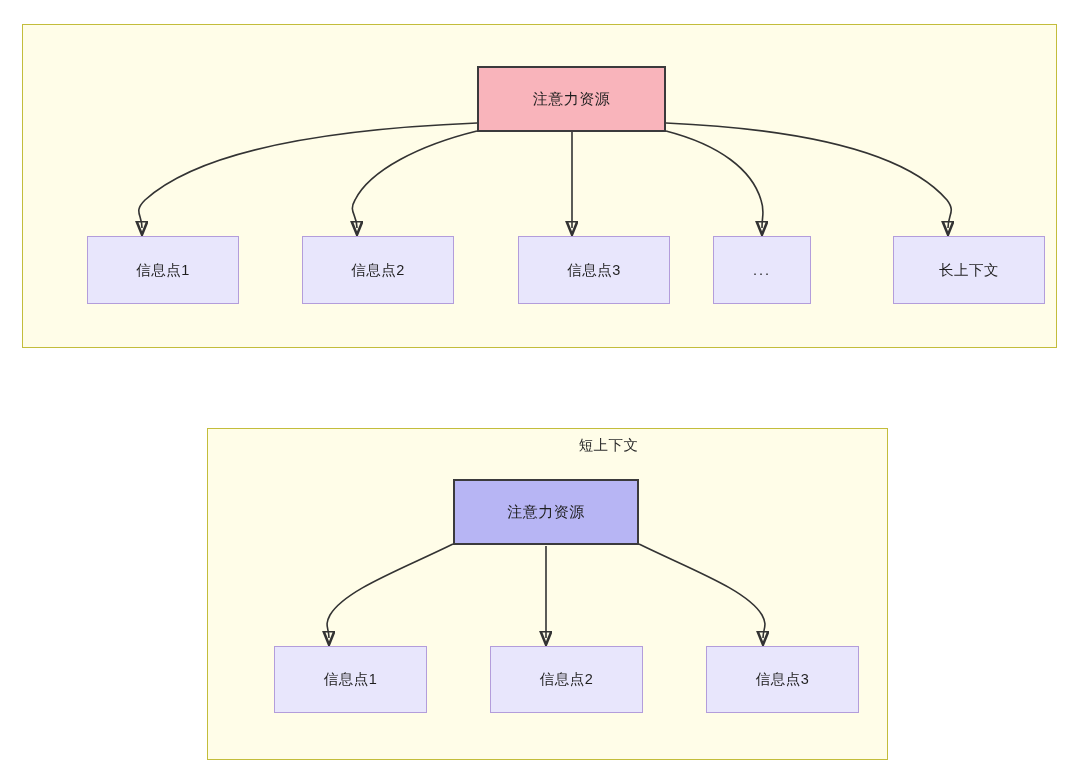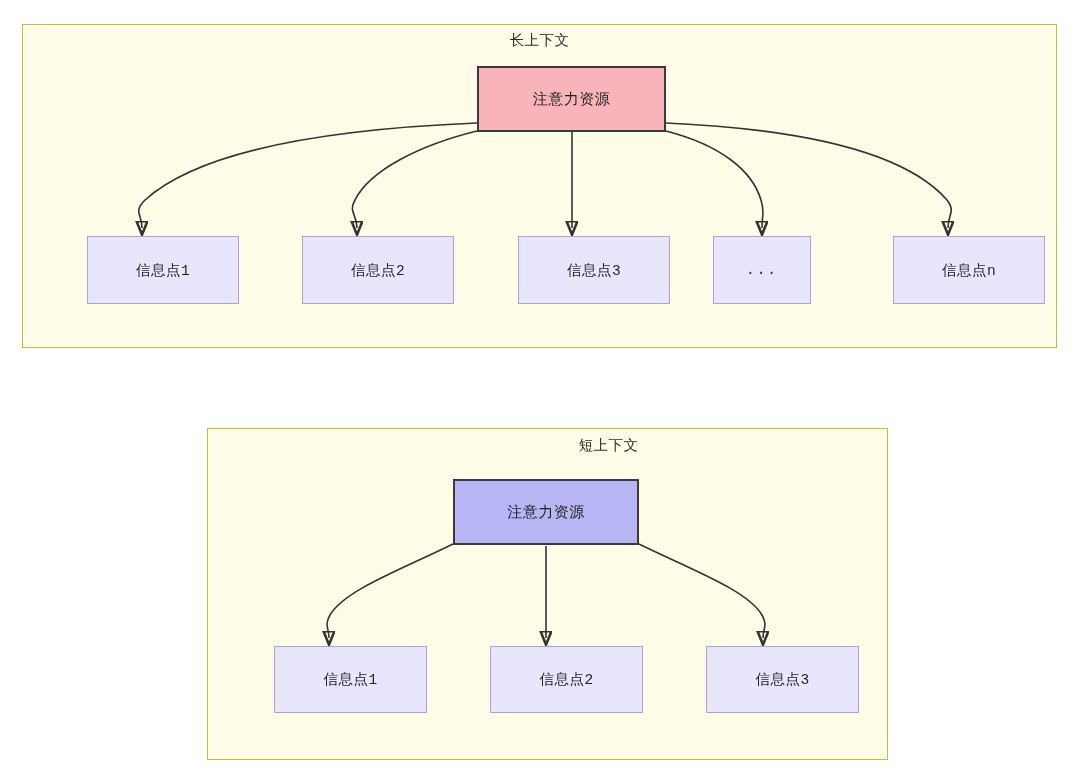--- a/index.html
+++ b/index.html
@@ -39,21 +39,20 @@
   .node {
     position: absolute;
     box-sizing: border-box;
     display: flex;
     align-items: center;
     justify-content: center;
     font-size: 15px;
     color: #1f1f1f;
     letter-spacing: 0.5px;
     white-space: nowrap;
-    font-family: Liberation Mono, monospace;
   }
   .node-root-pink {
     background: #f9b4bb;
     border: 2.4px solid #3b3a3c;
   }
   .node-root-blue {
     background: #b7b5f4;
     border: 2.4px solid #3b3a3c;
   }
   .node-info {
@@ -82,21 +81,20 @@
     stroke: #333333;
     stroke-width: 1.6px;
   }
 </style>
 </head>
 <body>
 
 <div id="canvas">
 
   <div class="group-frame" id="frame-long-context" style="left: 22px; top: 24px; width: 1035px; height: 324px; background: rgb(255, 253, 232); border-color: rgb(195, 189, 59);"></div>
-  <div class="group-title" id="title-long-context" style="left: 22px; top: 31px; width: 1035px;">长上下文</div>
 
   <div class="group-frame" id="frame-short-context" style="left: 207px; top: 428px; width: 681px; height: 332px; background: rgb(255, 253, 232); border-color: rgb(195, 189, 59);"></div>
   <div class="group-title" id="title-short-context" style="left: 207px; top: 436px; width: 803px;">短上下文</div>
 
   <svg class="edges" viewBox="0 0 1080 774" xmlns="http://www.w3.org/2000/svg">
     <defs>
       <marker id="arrowhead" markerWidth="9" markerHeight="9" refX="4.2" refY="4" orient="auto" markerUnits="strokeWidth">
         <path d="M 0,0.6 L 8.4,4 L 0,7.4 z" fill="#333333" stroke="none"></path>
       </marker>
     </defs>
@@ -113,21 +111,21 @@
         <path d="M 639,544 C 692,570 747,590 762,615 C 768,626 763,628 763,638" marker-end="url(#arrowhead)"></path>
       </g>
   </svg>
 
   <div id="nodes-long-context">
       <div class="node node-root-pink" style="left: 477px; top: 66px; width: 189px; height: 66px; background: rgb(249, 180, 187); border-color: rgb(59, 58, 60);">注意力资源</div>
       <div class="node node-info" style="left: 66px; top: 236px; width: 152px; height: 68px; background: rgb(232, 230, 252); border-color: rgb(179, 157, 219);">信息点1</div>
       <div class="node node-info" style="left: 281px; top: 236px; width: 152px; height: 68px; background: rgb(232, 230, 252); border-color: rgb(179, 157, 219);">信息点2</div>
       <div class="node node-info" style="left: 497px; top: 236px; width: 152px; height: 68px; background: rgb(232, 230, 252); border-color: rgb(179, 157, 219);">信息点3</div>
       <div class="node node-ellipsis" style="left: 713px; top: 236px; width: 98px; height: 68px; background: rgb(232, 230, 252); border-color: rgb(179, 157, 219);">...</div>
-      <div class="node node-info" style="left: 872px; top: 236px; width: 152px; height: 68px; background: rgb(232, 230, 252); border-color: rgb(179, 157, 219);">信息点n</div>
+      <div class="node node-info" style="left: 872px; top: 236px; width: 152px; height: 68px; background: rgb(232, 230, 252); border-color: rgb(179, 157, 219);">长上下文</div>
     </div>
   <div id="nodes-short-context">
       <div class="node node-root-blue" style="left: 453px; top: 479px; width: 186px; height: 66px; background: rgb(183, 181, 244); border-color: rgb(59, 58, 60);">注意力资源</div>
       <div class="node node-info" style="left: 253px; top: 646px; width: 153px; height: 67px; background: rgb(232, 230, 252); border-color: rgb(179, 157, 219);">信息点1</div>
       <div class="node node-info" style="left: 469px; top: 646px; width: 153px; height: 67px; background: rgb(232, 230, 252); border-color: rgb(179, 157, 219);">信息点2</div>
       <div class="node node-info" style="left: 685px; top: 646px; width: 153px; height: 67px; background: rgb(232, 230, 252); border-color: rgb(179, 157, 219);">信息点3</div>
     </div>
 
 </div>
 

